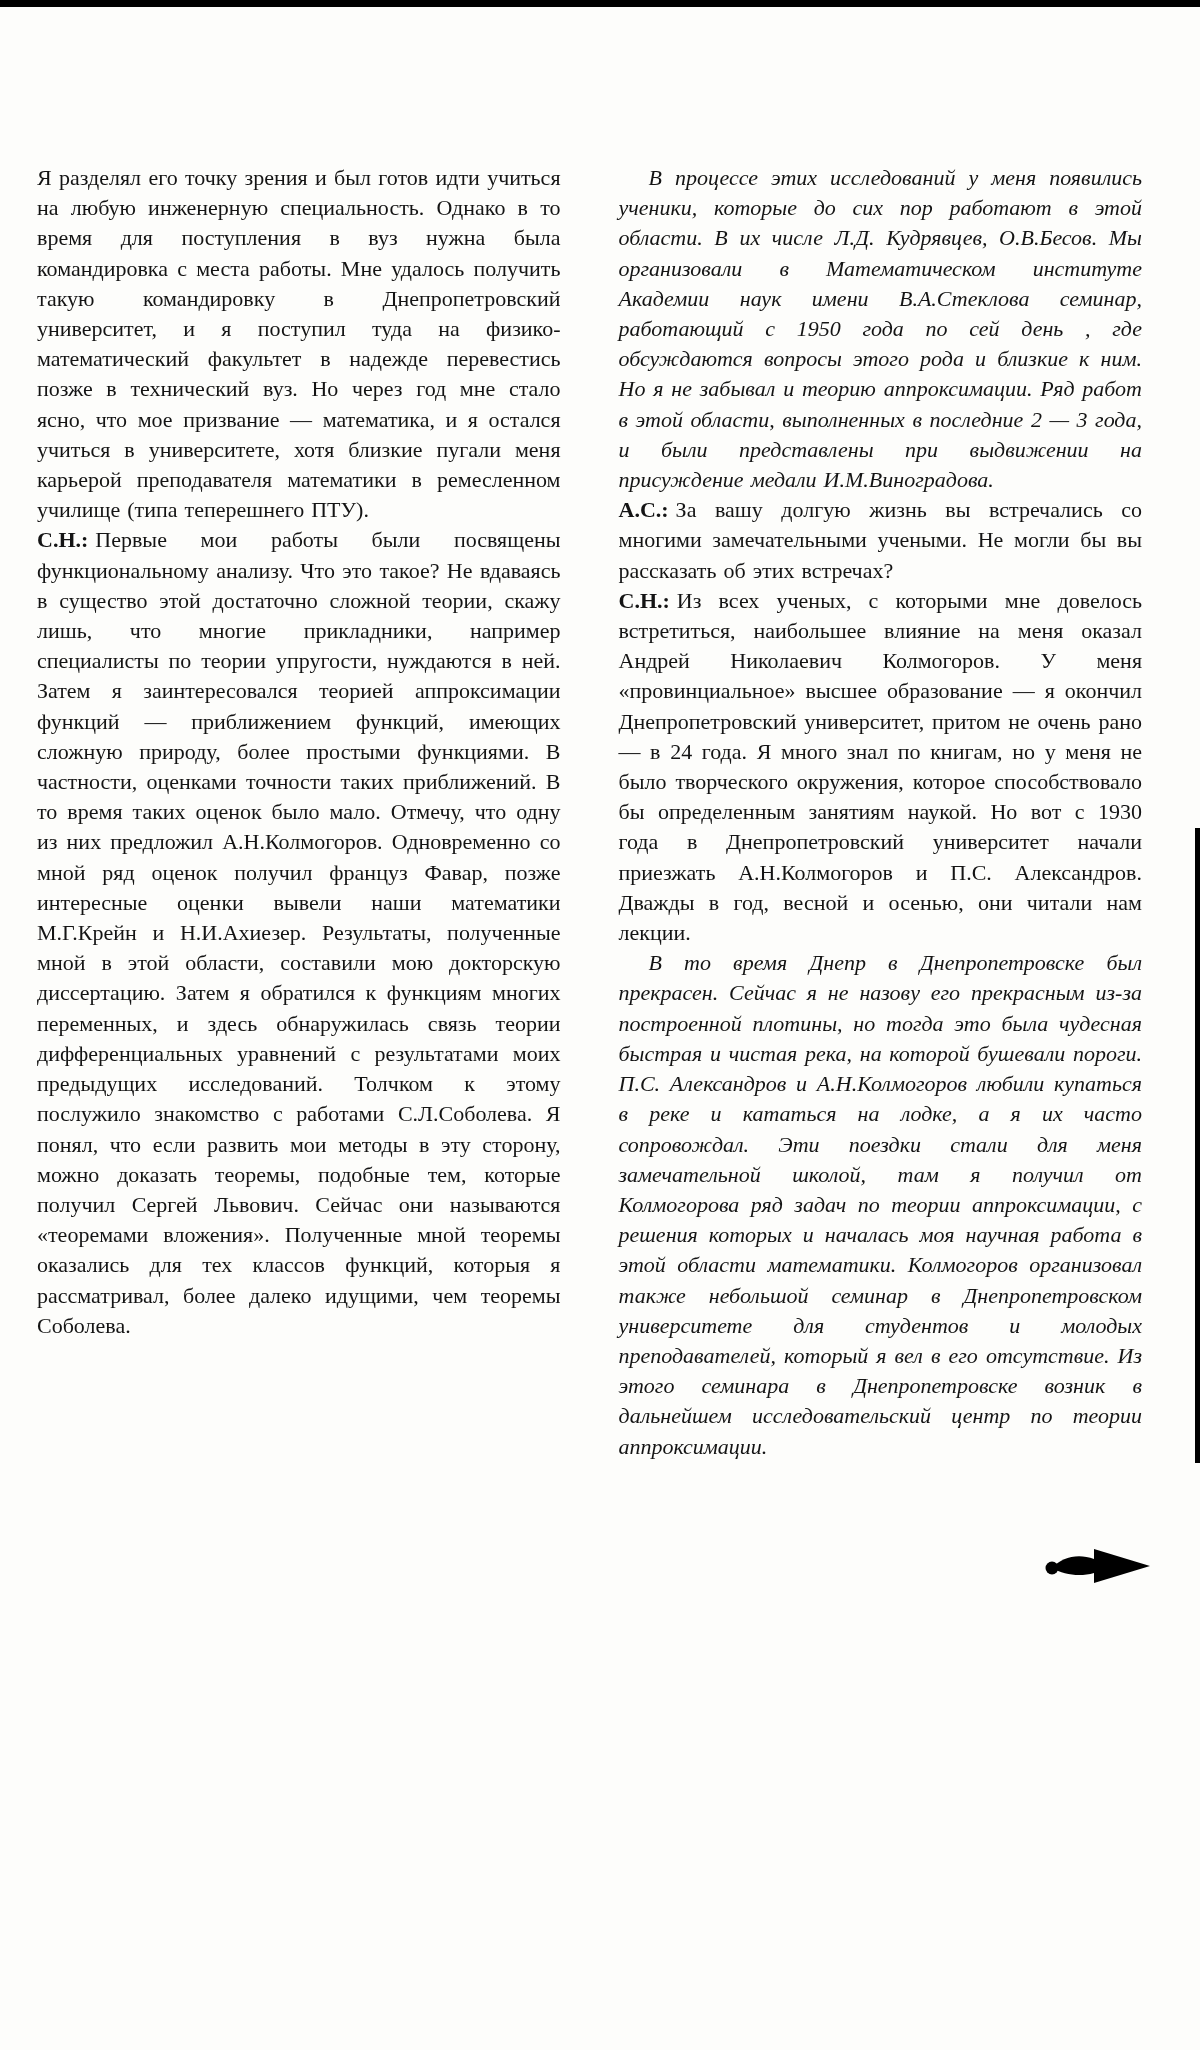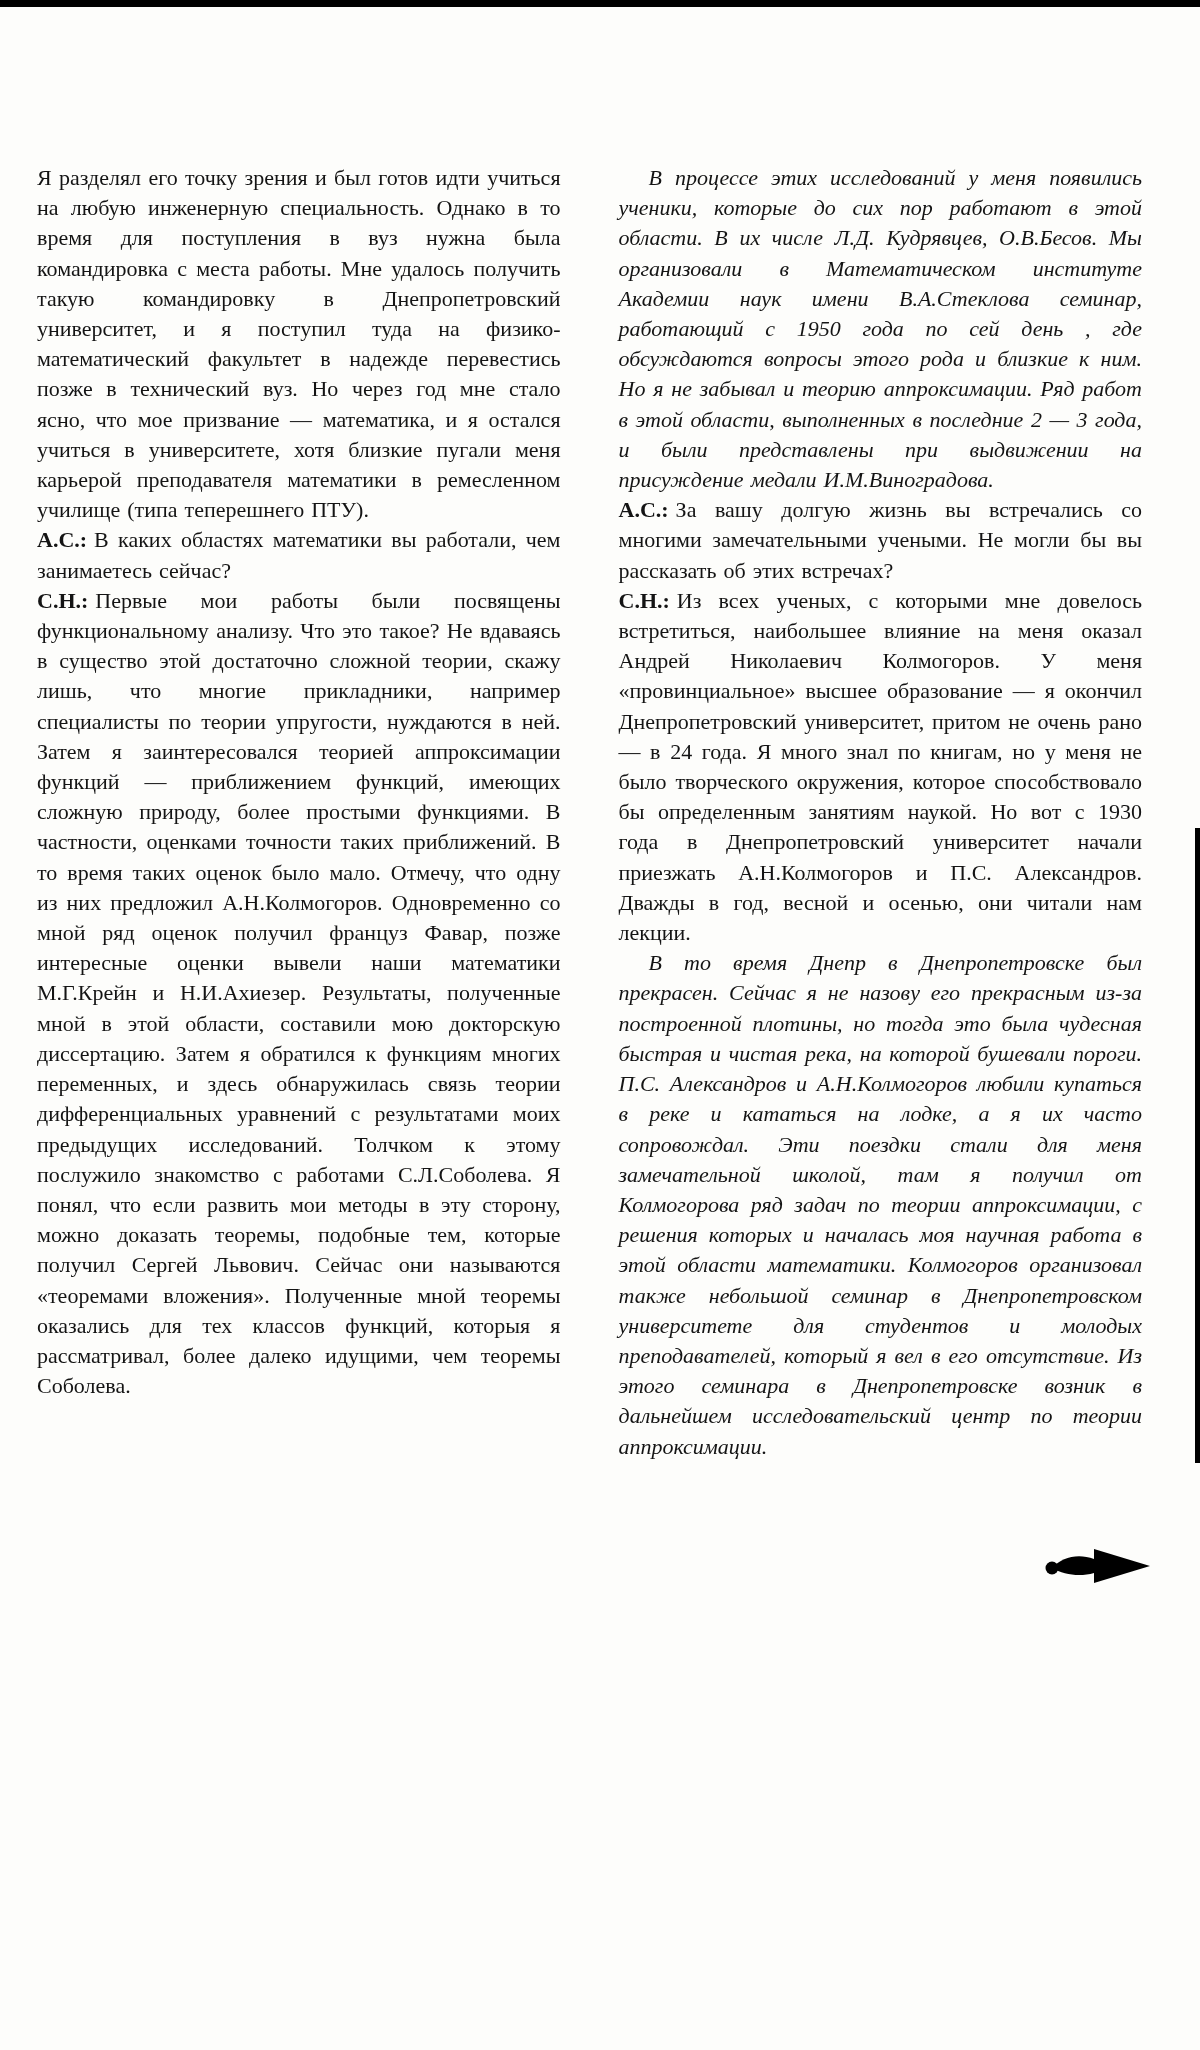--- a/index.html
+++ b/index.html
@@ -76,21 +76,20 @@
 </head>
 <body>
 
 <div class="scan-top-edge"></div>
 <div class="scan-right-edge"></div>
 
 <div class="article">
 
   <div class="column">
     <p class="para"><span class="speaker"></span><span>Я разделял его точку зрения и был готов идти учиться на любую инженерную специальность. Однако в то время для поступления в вуз нужна была командировка с места работы. Мне удалось получить такую командировку в Днепропетровский университет, и я поступил туда на физико-математический факультет в надежде перевестись позже в технический вуз. Но через год мне стало ясно, что мое призвание — математика, и я остался учиться в университете, хотя близкие пугали меня карьерой преподавателя математики в ремесленном училище (типа теперешнего ПТУ).</span></p>
-    <p class="para"><span class="speaker">А.С.:</span><span>В каких областях математики вы работали, чем занимаетесь сейчас?</span></p>
     <p class="para"><span class="speaker">С.Н.:</span><span>Первые мои работы были посвящены функциональному анализу. Что это такое? Не вдаваясь в существо этой достаточно сложной теории, скажу лишь, что многие прикладники, например специалисты по теории упругости, нуждаются в ней. Затем я заинтересовался теорией аппроксимации функций — приближением функций, имеющих сложную природу, более простыми функциями. В частности, оценками точности таких приближений. В то время таких оценок было мало. Отмечу, что одну из них предложил А.Н.Колмогоров. Одновременно со мной ряд оценок получил француз Фавар, позже интересные оценки вывели наши математики М.Г.Крейн и Н.И.Ахиезер. Результаты, полученные мной в этой области, составили мою докторскую диссертацию. Затем я обратился к функциям многих переменных, и здесь обнаружилась связь теории дифференциальных уравнений с результатами моих предыдущих исследований. Толчком к этому послужило знакомство с работами С.Л.Соболева. Я понял, что если развить мои методы в эту сторону, можно доказать теоремы, подобные тем, которые получил Сергей Львович. Сейчас они называются «теоремами вложения». Полученные мной теоремы оказались для тех классов функций, которыя я рассматривал, более далеко идущими, чем теоремы Соболева.</span></p>
   </div>
 
   <div class="column">
     <p class="para indent"><span class="speaker"></span><span>В процессе этих исследований у меня появились ученики, которые до сих пор работают в этой области. В их числе Л.Д. Кудрявцев, О.В.Бесов. Мы организовали в Математическом институте Академии наук имени В.А.Стеклова семинар, работающий с 1950 года по сей день , где обсуждаются вопросы этого рода и близкие к ним. Но я не забывал и теорию аппроксимации. Ряд работ в этой области, выполненных в последние 2 — 3 года, и были представлены при выдвижении на присуждение медали И.М.Виноградова.</span></p>
     <p class="para"><span class="speaker">А.С.:</span><span>За вашу долгую жизнь вы встречались со многими замечательными учеными. Не могли бы вы рассказать об этих встречах?</span></p>
     <p class="para"><span class="speaker">С.Н.:</span><span>Из всех ученых, с которыми мне довелось встретиться, наибольшее влияние на меня оказал Андрей Николаевич Колмогоров. У меня «провинциальное» высшее образование — я окончил Днепропетровский университет, притом не очень рано — в 24 года. Я много знал по книгам, но у меня не было творческого окружения, которое способствовало бы определенным занятиям наукой. Но вот с 1930 года в Днепропетровский университет начали приезжать А.Н.Колмогоров и П.С. Александров. Дважды в год, весной и осенью, они читали нам лекции.</span></p>
     <p class="para indent"><span class="speaker"></span><span>В то время Днепр в Днепропетровске был прекрасен. Сейчас я не назову его прекрасным из-за построенной плотины, но тогда это была чудесная быстрая и чистая река, на которой бушевали пороги. П.С. Александров и А.Н.Колмогоров любили купаться в реке и кататься на лодке, а я их часто сопровождал. Эти поездки стали для меня замечательной школой, там я получил от Колмогорова ряд задач по теории аппроксимации, с решения которых и началась моя научная работа в этой области математики. Колмогоров организовал также небольшой семинар в Днепропетровском университете для студентов и молодых преподавателей, который я вел в его отсутствие. Из этого семинара в Днепропетровске возник в дальнейшем исследовательский центр по теории аппроксимации.</span></p>
   </div>
 

